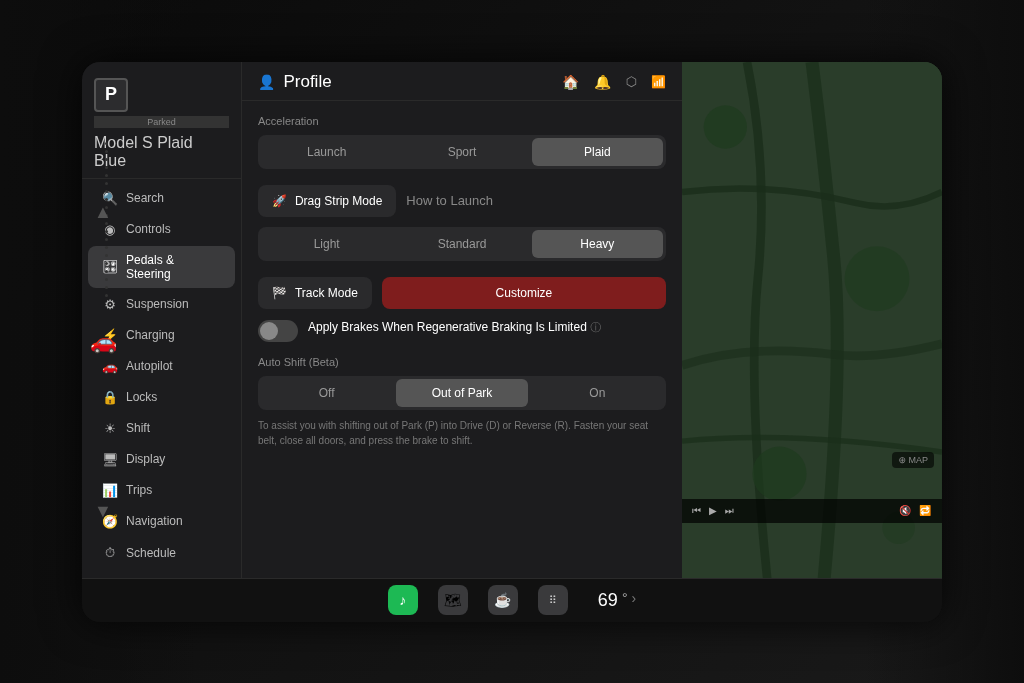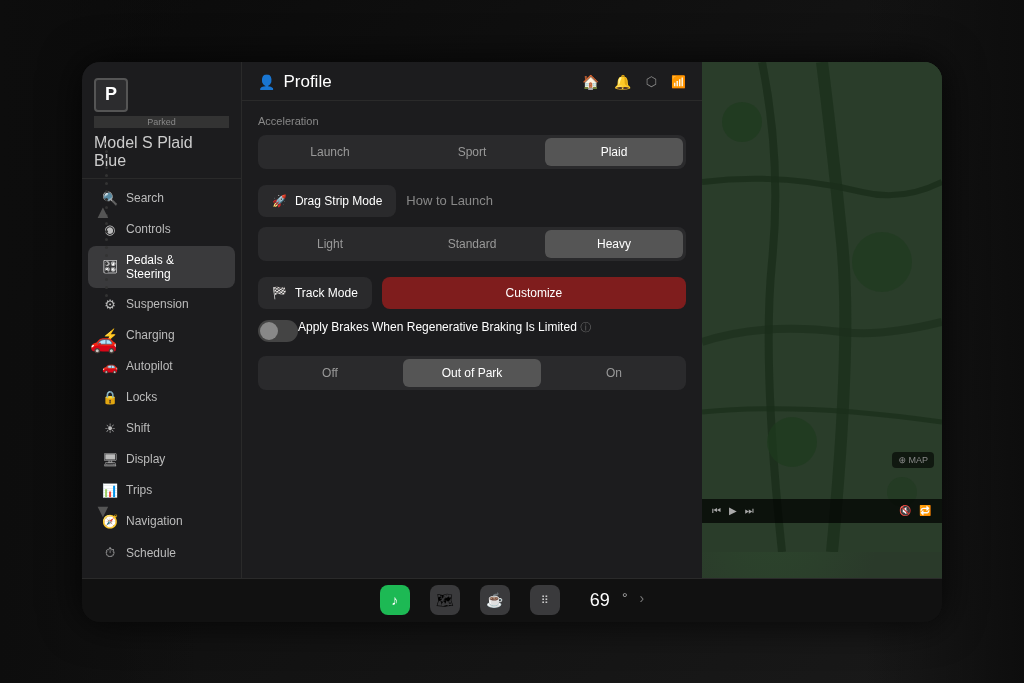--- a/index.html
+++ b/index.html
@@ -203,20 +203,21 @@
       color: #fff;
       font-size: 12px;
       font-weight: 500;
       cursor: pointer;
       flex: 1;
     }
     
     .toggle-row {
       display: flex;
       align-items: flex-start;
+      gap: 10px;
       margin-bottom: 14px;
     }
     .toggle-switch {
       width: 40px;
       height: 22px;
       background: #444;
       border-radius: 11px;
       flex-shrink: 0;
       margin-top: 1px;
       position: relative;
@@ -274,21 +275,21 @@
       color: #fff;
     }
     .auto-shift-desc {
       font-size: 10px;
       color: #777;
       line-height: 1.5;
       margin-bottom: 10px;
     }
     
     .map-area {
-      width: 240px;
+      width: 260px;
       background: #2a3a2a;
       flex-shrink: 0;
       position: relative;
       overflow: hidden;
     }
     .map-overlay {
       position: absolute;
       inset: 0;
       background:
         radial-gradient(ellipse at 60% 30%, #3a5a3a 0%, transparent 60%),
@@ -499,25 +500,27 @@
 
           <div class="toggle-row">
             <div class="toggle-switch"></div>
             <div class="toggle-label">
               <span class="main">Apply Brakes When Regenerative Braking Is Limited</span>
               <span class="info-icon"> ⓘ</span>
             </div>
           </div>
 
           <div class="auto-shift-section">
+            <div class="auto-shift-title">Auto Shift (Beta)</div>
             <div class="auto-shift-group">
               <button class="auto-shift-btn">Off</button>
               <button class="auto-shift-btn selected">Out of Park</button>
               <button class="auto-shift-btn">On</button>
             </div>
+            <div class="auto-shift-desc">To assist you with shifting out of Park (P) into Drive (D) or Reverse (R). Fasten your seat belt, close all doors, and press the brake to shift.</div>
           </div>
 
 
         </div>
       </div>
 
       <div class="map-area">
         <div class="map-overlay"></div>
 
         <svg class="map-roads" viewBox="0 0 240 490" preserveAspectRatio="none">
@@ -557,20 +560,20 @@
         <div class="bottom-app" style="background:#3a3a3c;">
           <span style="font-size:14px;">🗺</span>
         </div>
         <div class="bottom-app" style="background:#3a3a3c;">
           <span style="font-size:14px;">☕</span>
         </div>
         <div class="bottom-app" style="background:#3a3a3c;">
           <span style="font-size:11px; color:#ccc;">⠿</span>
         </div>
       </div>
-      <div style="display:flex; gap:12px; color:#ccc;">
+      <div style="display:flex; gap:4px; color:#ccc;">
         <span style="font-size:18px; color:#fff; font-weight:500;">69</span>
         <span style="font-size:14px; color:#aaa;">°</span>
         <span style="font-size:14px; color:#777;">›</span>
       </div>
     </div>
   </div>
 </div>
 
 </body></html>

